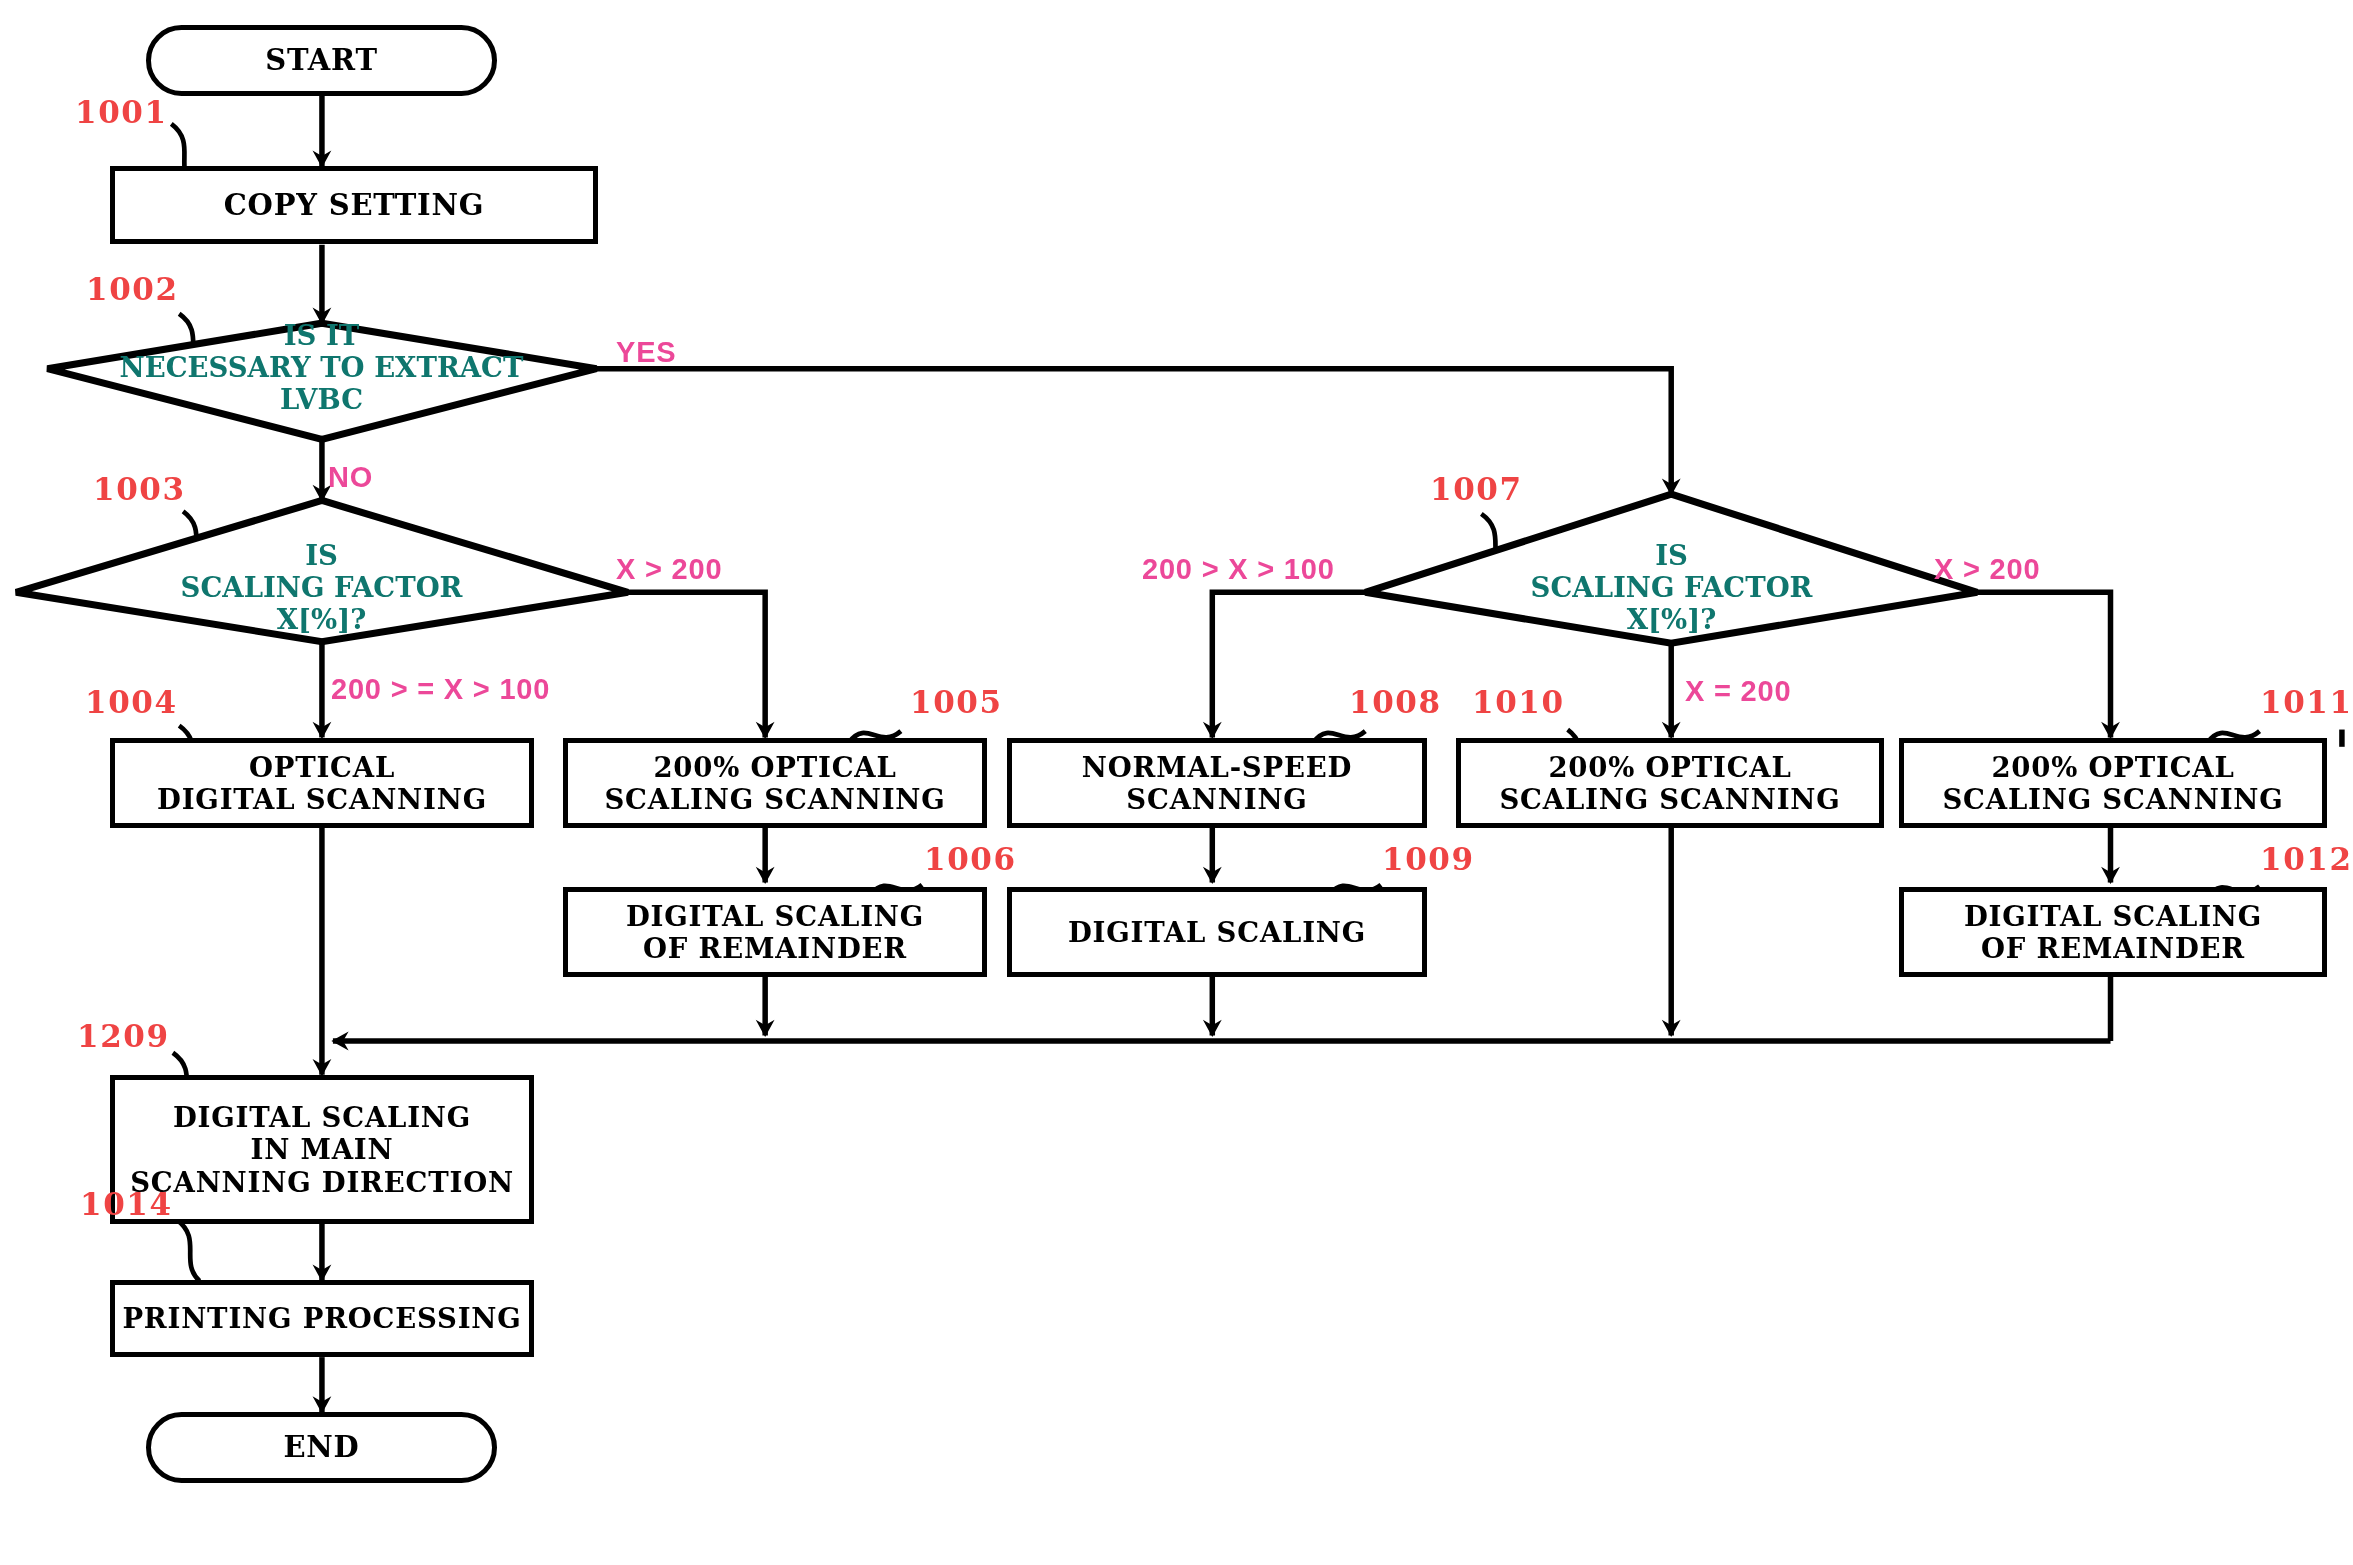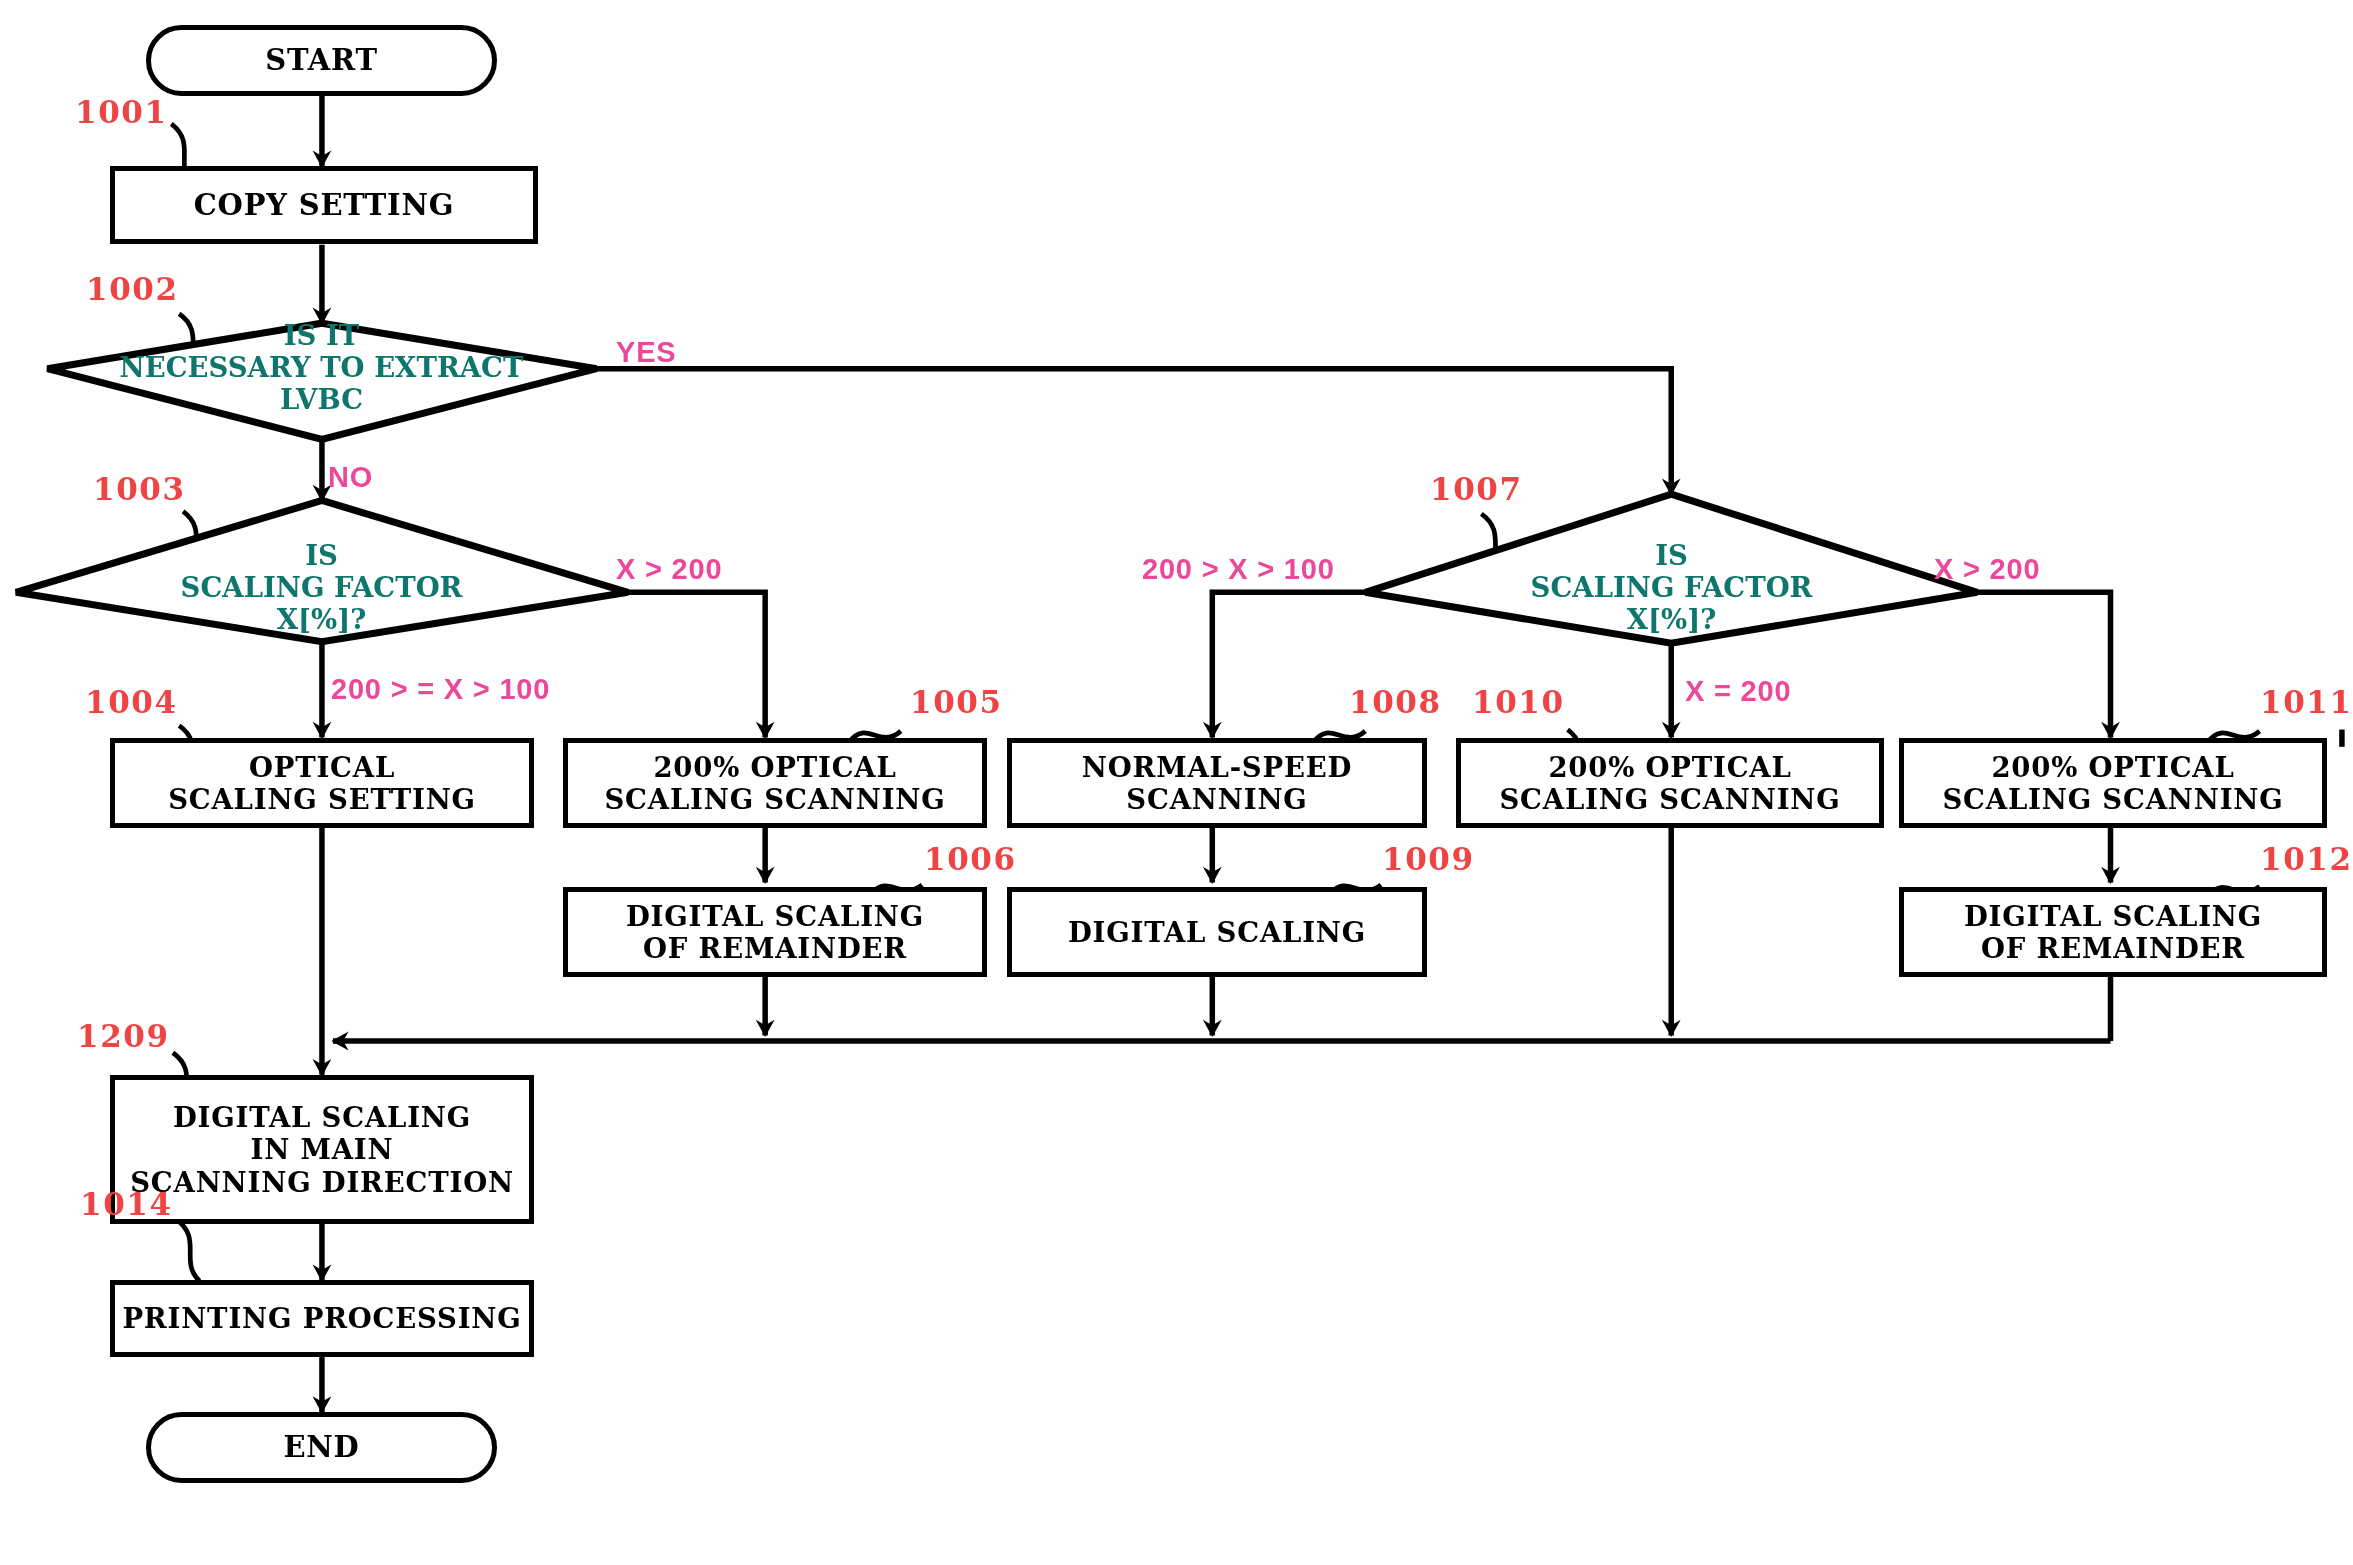--- a/index.html
+++ b/index.html
@@ -92,27 +92,27 @@
   </svg>
 
   <div class="node term" style="left:146px;top:25px;width:351px;height:71px;">
     <span class="nodetext" style="font-size:29px;">START</span>
   </div>
 
   <div class="node term" style="left:146px;top:1412px;width:351px;height:71px;">
     <span class="nodetext" style="font-size:29px;">END</span>
   </div>
 
-  <div class="node proc" style="left:110px;top:166px;width:428px;height:78px;">
+  <div class="node proc" style="left:110px;top:166px;width:488px;height:78px;">
     <span class="nodetext" style="font-size:29px;">COPY SETTING</span>
   </div>
 
   <div class="node proc" style="left:110px;top:738px;width:424px;height:90px;">
     <span class="nodetext" style="font-size:27.5px;">OPTICAL
-SCALING SETTING</span>
+DIGITAL SCANNING</span>
   </div>
 
   <div class="node proc" style="left:563px;top:738px;width:424px;height:90px;">
     <span class="nodetext" style="font-size:27.5px;">200% OPTICAL
 SCALING SCANNING</span>
   </div>
 
   <div class="node proc" style="left:563px;top:887px;width:424px;height:90px;">
     <span class="nodetext" style="font-size:27.5px;">DIGITAL SCALING
 OF REMAINDER</span>

